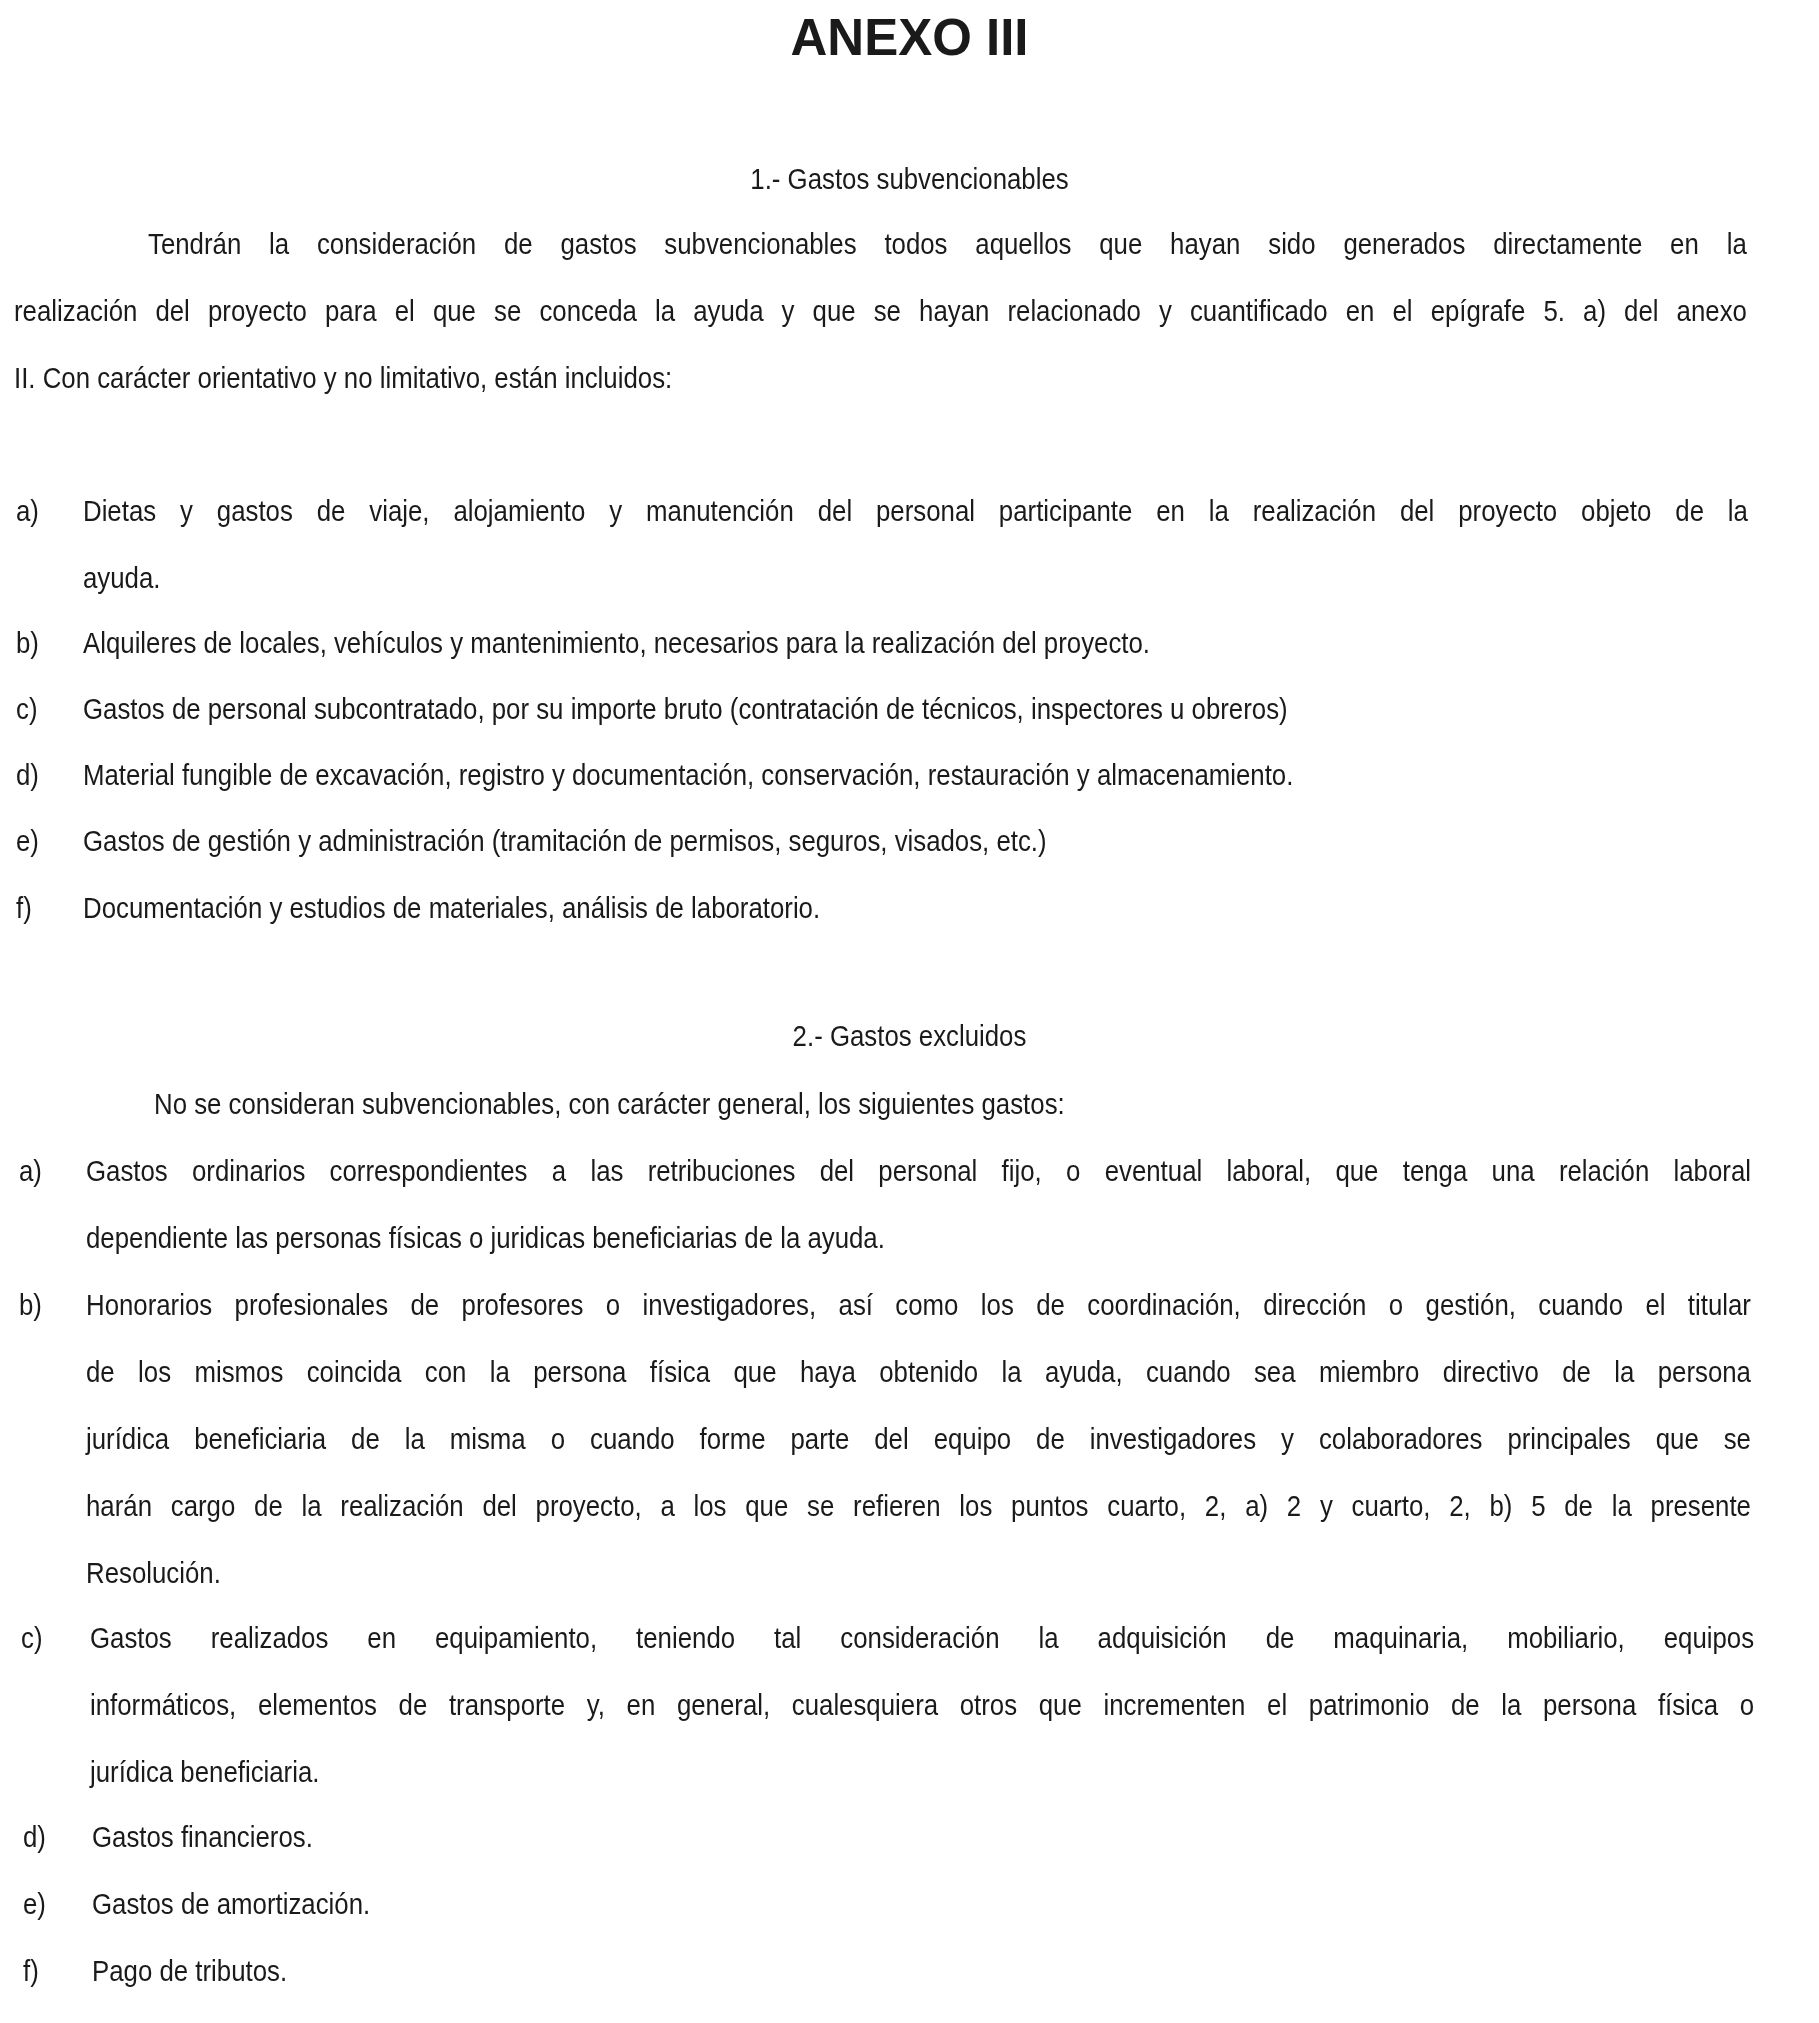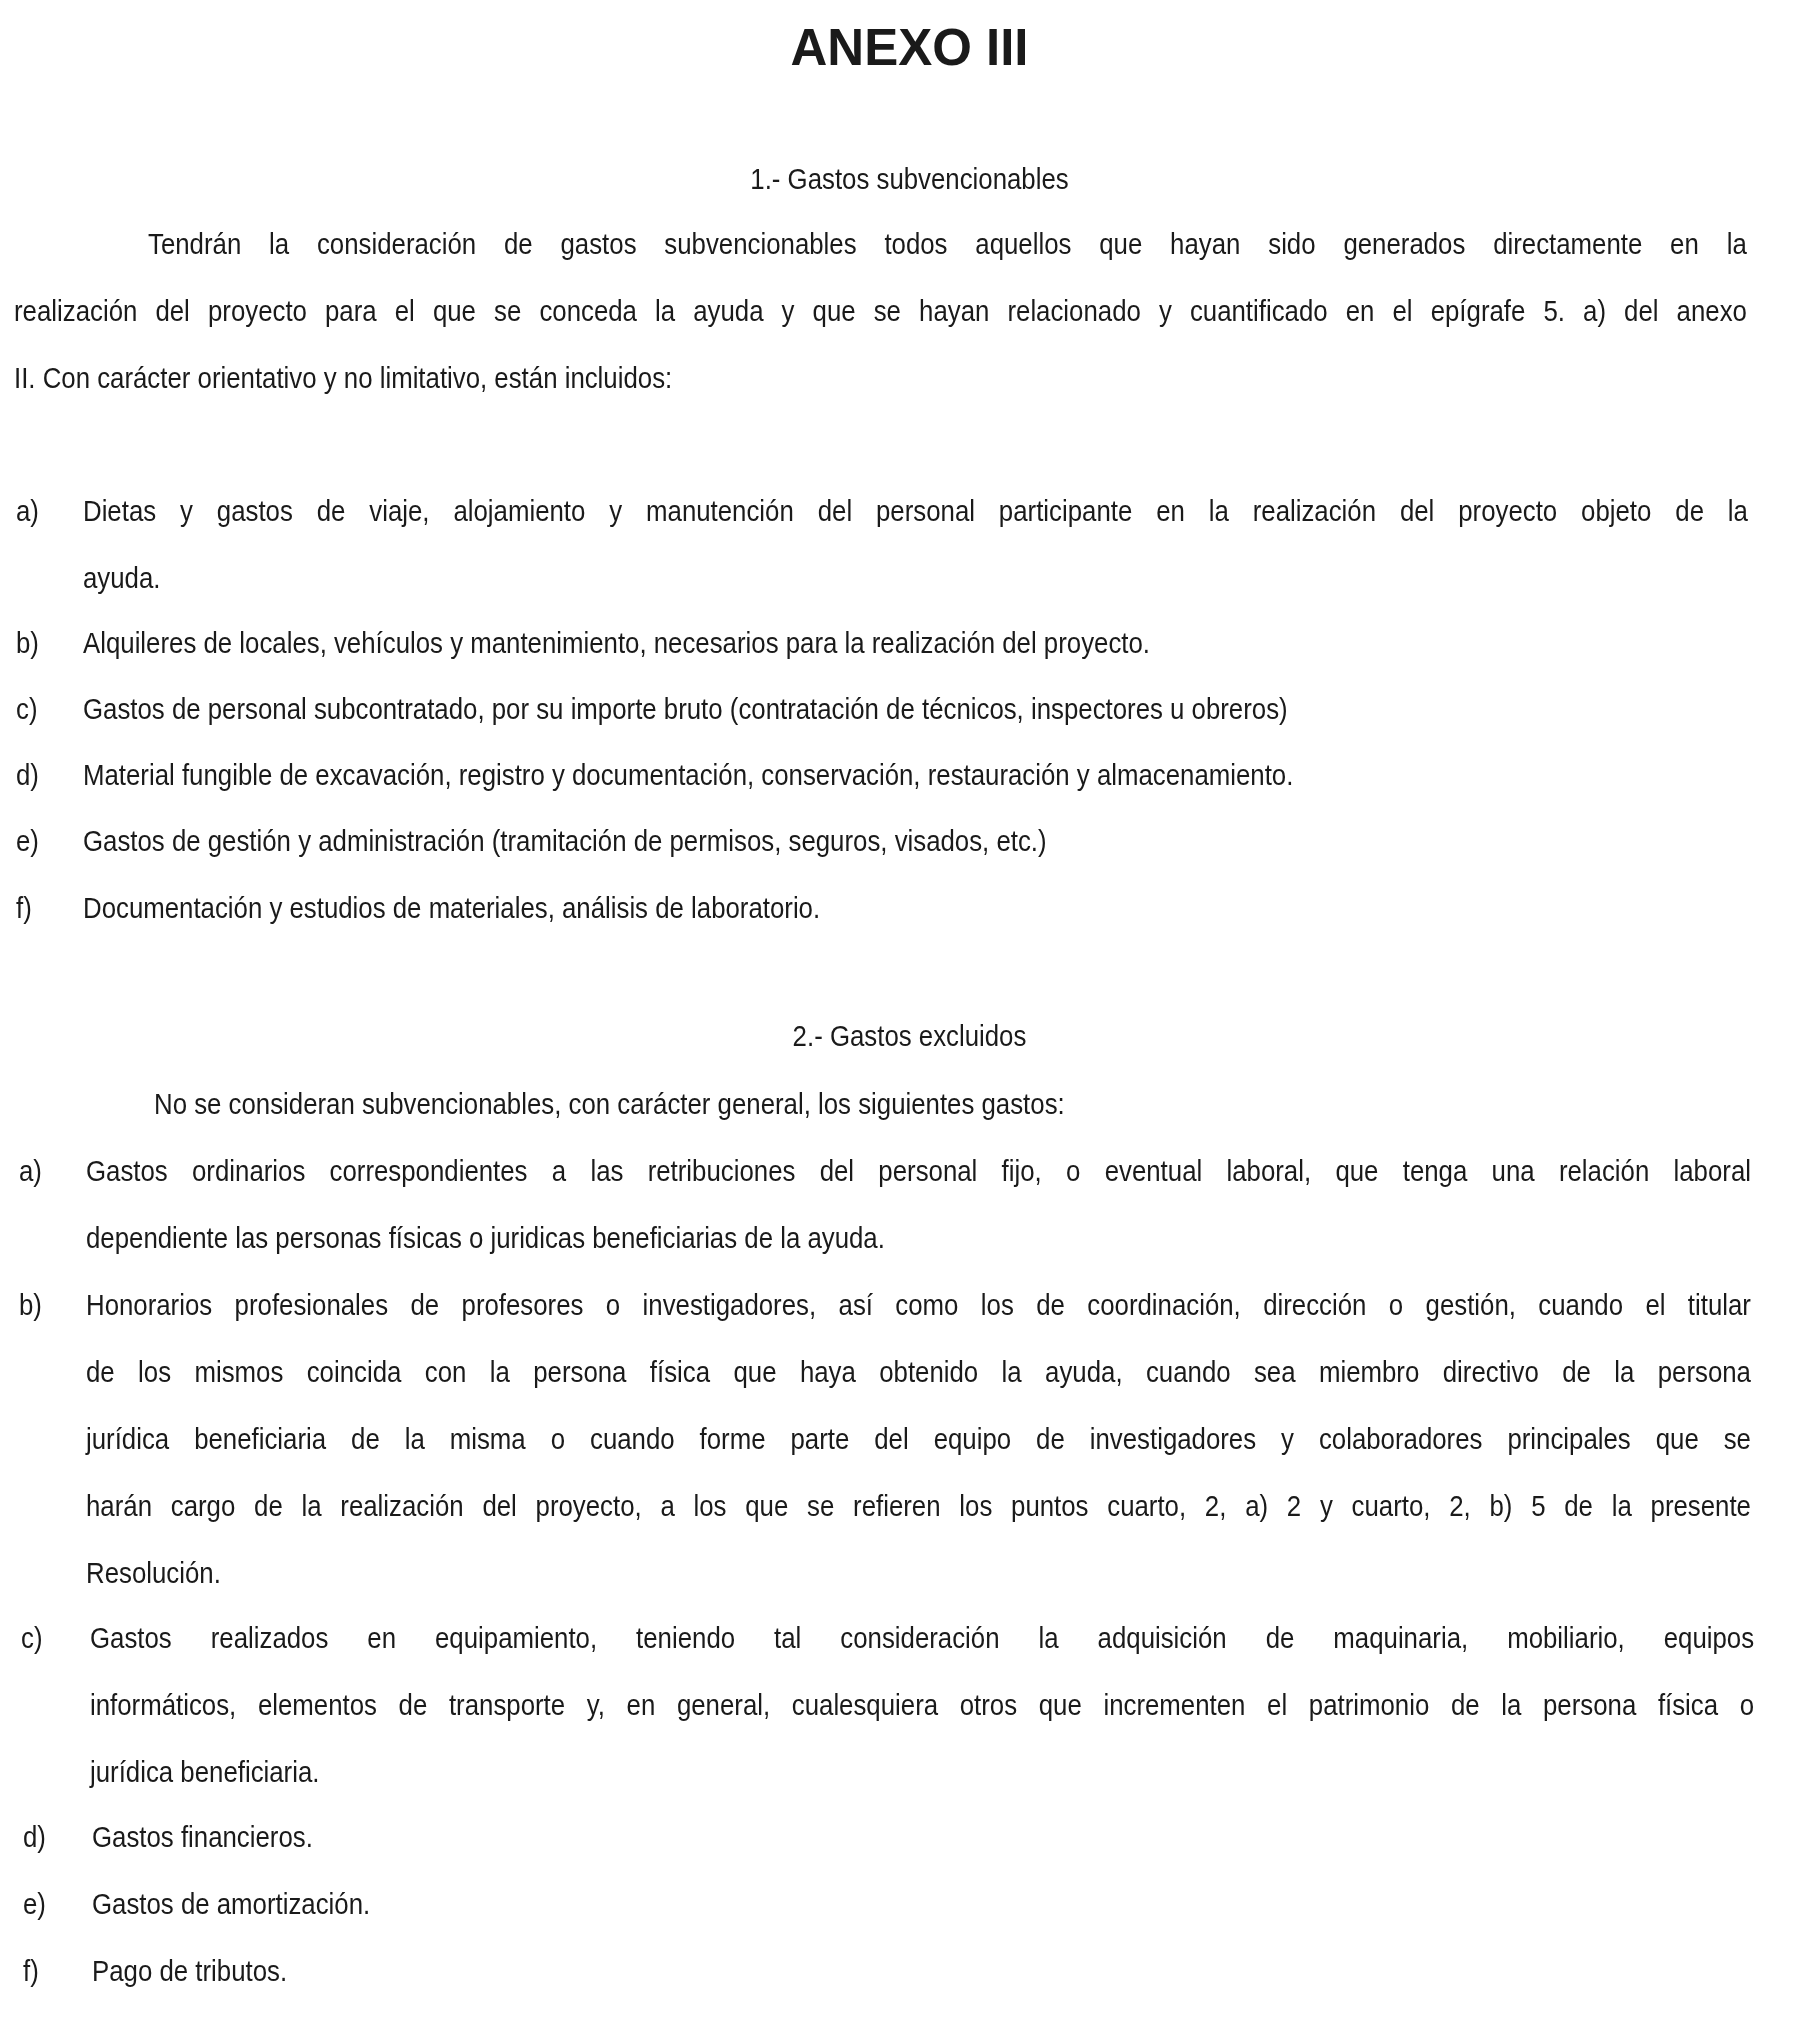--- a/index.html
+++ b/index.html
@@ -18,21 +18,21 @@
     .page {
       position: absolute;
       left: 0;
       top: 0;
       width: 1819px;
       height: 2024px;
     }
     .title {
       position: absolute;
       left: 0;
-      top: 17px;
+      top: 7px;
       width: 1819px;
       text-align: center;
       font-weight: bold;
       font-size: 51px;
       letter-spacing: 0px;
       line-height: 62px;
       color: #1a1a1a;
     }
     .section-heading {
       position: absolute;

